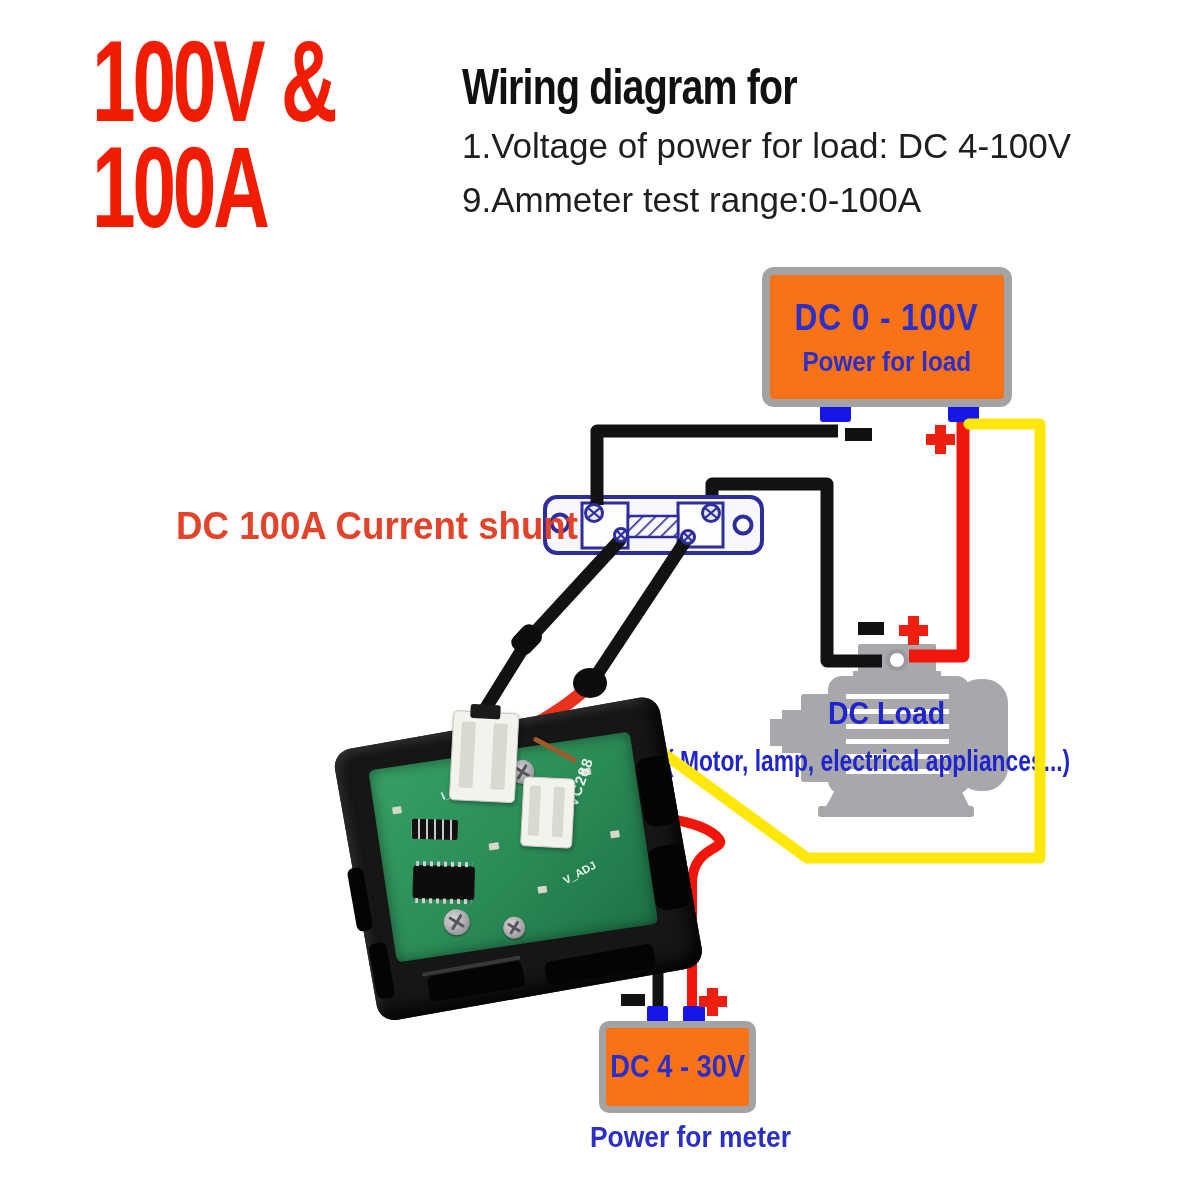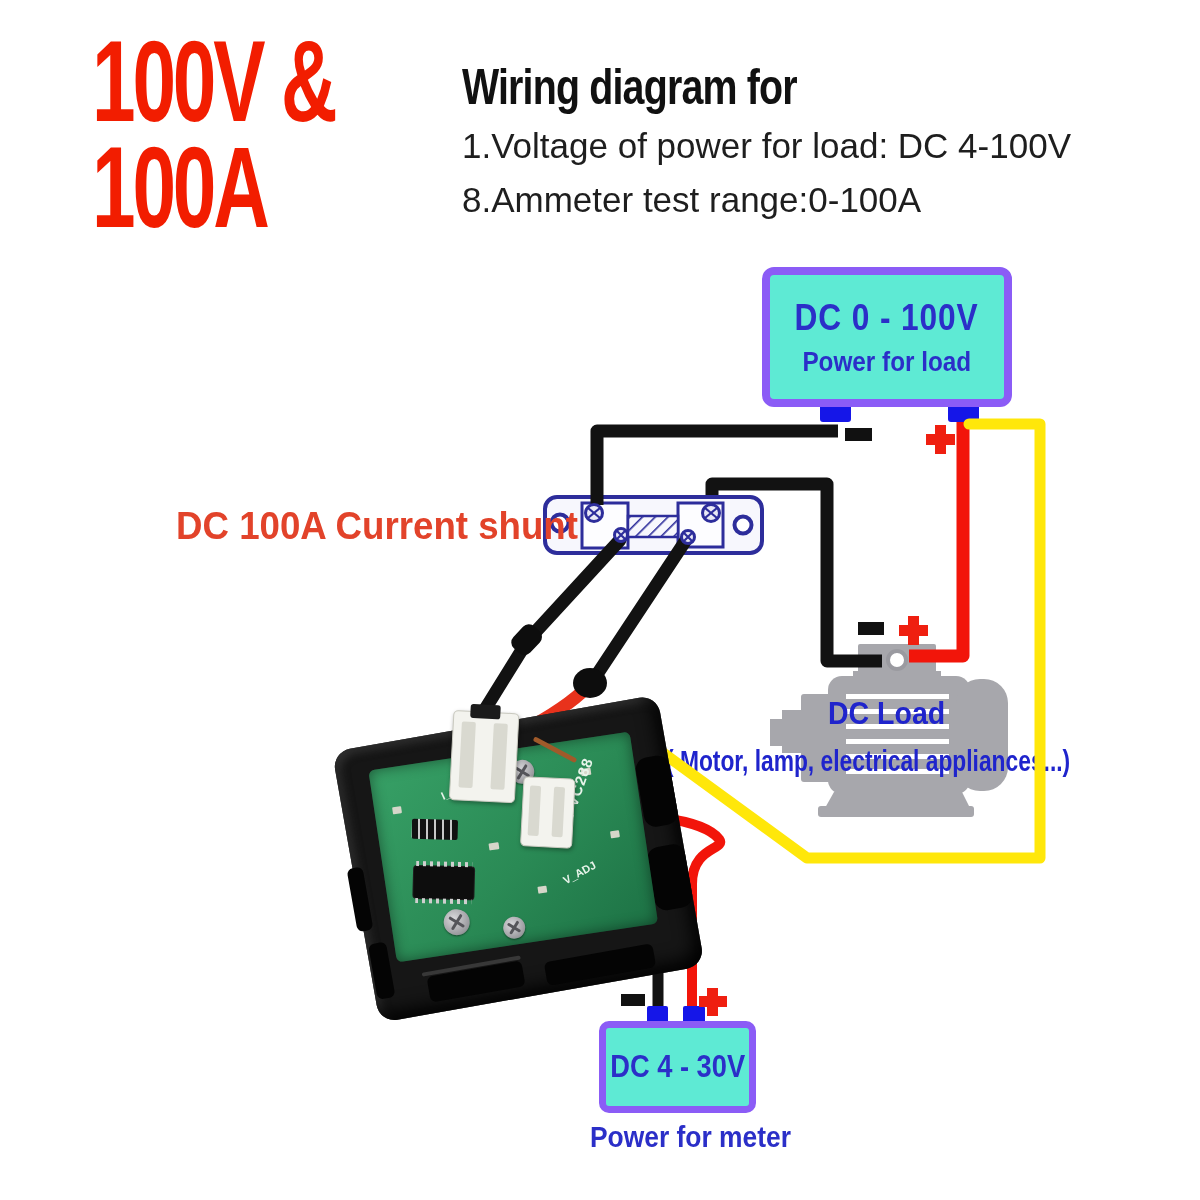--- a/index.html
+++ b/index.html
@@ -8,21 +8,21 @@
   .abs{position:absolute;}
   
   .big-title{left:92px;top:28px;color:#f21d00;font-weight:bold;font-size:98px;line-height:.92;
              letter-spacing:-4px;transform:scale(.80,1.18);transform-origin:0 0;white-space:pre;z-index:2;}
   .heading{left:462px;top:58px;color:#111;font-weight:bold;font-size:48px;letter-spacing:-1px;
            transform:scale(.82,1.04);transform-origin:0 0;z-index:2;}
   .spec{color:#1e1e1e;font-size:35px;z-index:2;letter-spacing:0;}
   .spec1{left:462px;top:126px;}
   .spec2{left:462px;top:180px;}
   
-  .bluebox{box-sizing:border-box;border:8px solid #8b5cf6;border-radius:12px;background:#5eead4;
+  .bluebox{box-sizing:border-box;border:8px solid #a3a3a3;border-radius:12px;background:#f97316;
            z-index:2;display:flex;flex-direction:column;align-items:center;justify-content:center;}
   .box-load{left:762px;top:267px;width:250px;height:140px;}
   .box-meter{left:599px;top:1021px;width:157px;height:92px;border-width:7px;border-radius:10px;}
   .bluebox .l1{color:#2b2fc8;font-weight:bold;font-size:36px;letter-spacing:1px;transform:scaleX(.88);white-space:nowrap;}
   .bluebox .l2{color:#2b2fc8;font-weight:bold;font-size:27px;margin-top:8px;transform:scaleX(.9);white-space:nowrap;}
   .box-meter .l1{font-size:31px;letter-spacing:0;}
   .meter-caption{left:578px;top:1120px;width:200px;text-align:center;color:#2b2fc8;font-weight:bold;
                  font-size:30px;transform:scaleX(.88);transform-origin:center;z-index:2;white-space:nowrap;}
   
   .shunt-label{left:176px;top:504px;color:#e2432a;font-weight:bold;font-size:39px;z-index:2;
@@ -157,21 +157,21 @@
     <g fill="#ef1f10">
       <rect x="699" y="996" width="28" height="11"></rect>
         <rect x="707" y="988" width="11" height="28"></rect>
     </g>
   </g>
 </svg>
 
 <div class="abs big-title"><span>100V &amp;</span><br><span>100A</span></div>
 <div class="abs heading">Wiring diagram for</div>
 <div class="abs spec spec1">1.Voltage of power for load: DC 4-100V</div>
-<div class="abs spec spec2">8.Ammeter test range:0-100A</div>
+<div class="abs spec spec2">9.Ammeter test range:0-100A</div>
 
 <div class="abs bluebox box-load">
   <div class="l1">DC 0 - 100V</div>
   <div class="l2">Power for load</div>
 </div>
 <div class="abs bluebox box-meter">
   <div class="l1">DC 4 - 30V</div>
 </div>
 <div class="abs meter-caption">Power for meter</div>
 

